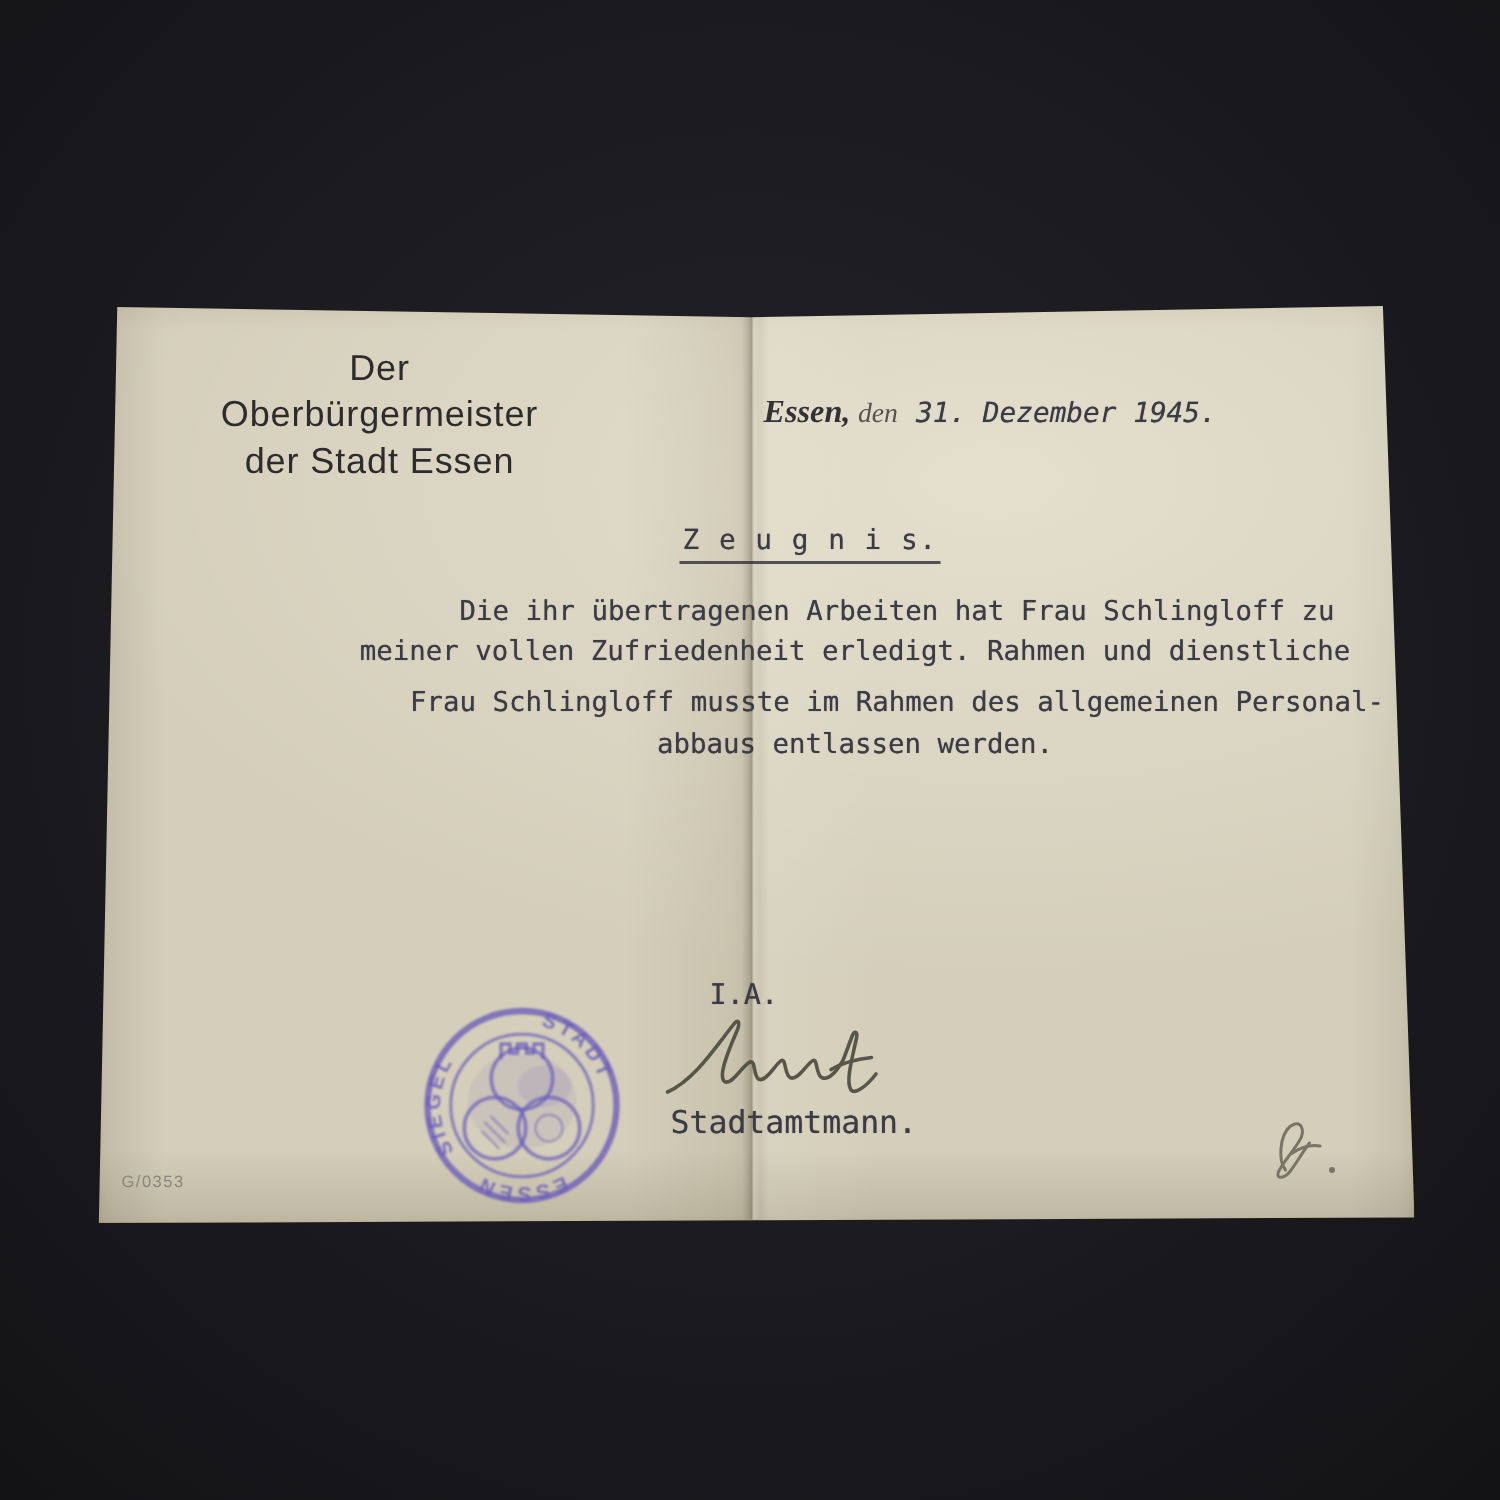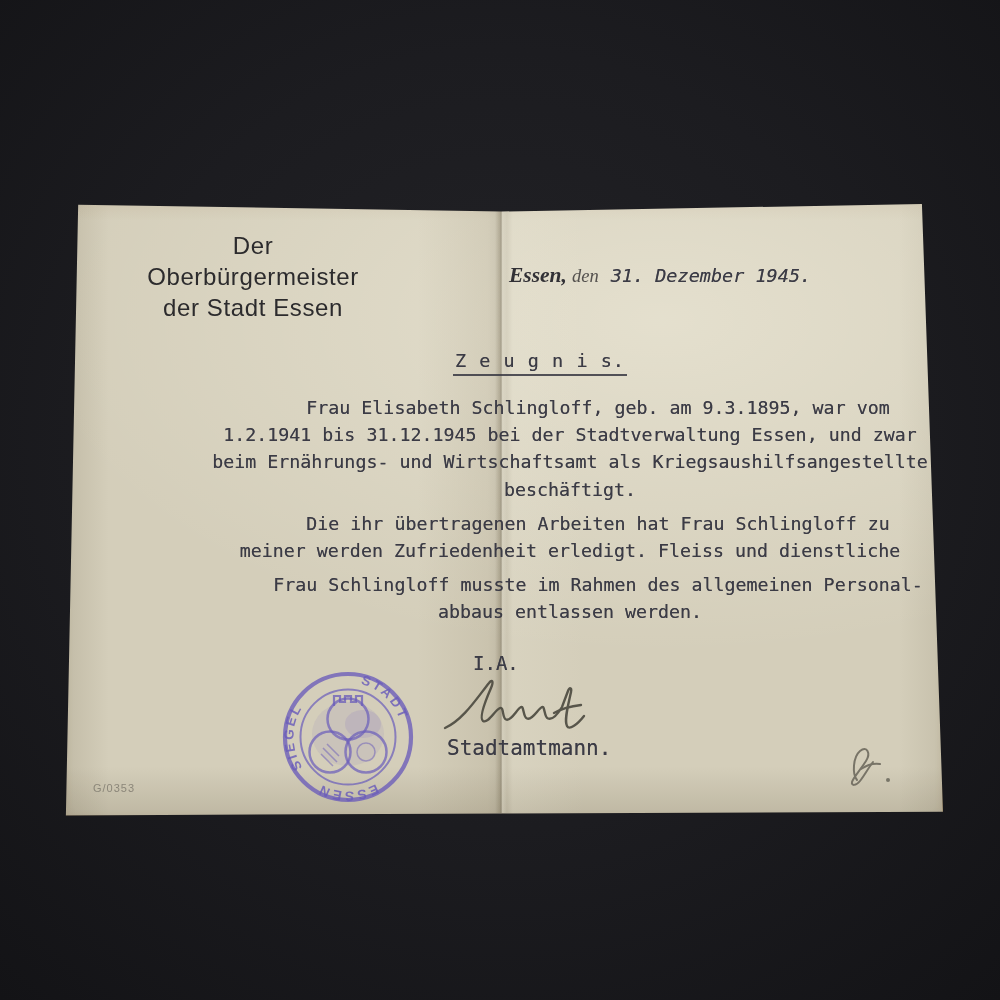--- a/index.html
+++ b/index.html
@@ -43,21 +43,21 @@
     border-bottom:2px solid rgba(55,55,66,0.85);padding:0 2px 3px 2px;margin-left:44px;
   }
   .docbody{position:absolute;left:140px;top:198px;width:730px;font-size:18.3px;line-height:27.2px;}
   .para{margin:0 0 7px 0;}
   .line{white-space:pre;}
   .indent{padding-left:56px;}
   .ia{position:absolute;left:408px;top:456px;font-size:19px;}
   .signature{position:absolute;left:372px;top:480px;}
   .role{position:absolute;left:382px;top:540px;font-size:21px;}
   .stamp{position:absolute;left:212px;top:470px;}
-  .form-number{position:absolute;left:28px;top:586px;font-size:11px;letter-spacing:1px;color:#8b8679;text-align:center;}
+  .form-number{position:absolute;left:16px;top:586px;font-size:11px;letter-spacing:1px;color:#8b8679;text-align:center;}
   .initial{position:absolute;left:778px;top:546px;}
 </style>
 </head>
 <body>
 
 <div class="photo">
   <div class="paper">
 
     <div class="fold-wide"></div>
     <div class="fold-line"></div>
@@ -70,28 +70,22 @@
     <div class="dateline">
       <span class="city">Essen,</span>
       <span class="den">den</span>
       <span class="date mono typew">31. Dezember 1945.</span>
     </div>
 
     <div class="doc-title mono typew">Z e u g n i s.</div>
 
     <div class="docbody mono typew">
       <div class="para">
-        <div class="line indent">Frau Elisabeth Schlingloff, geb. am 9.3.1895, war vom</div>
-        <div class="line">1.2.1941 bis 31.12.1945 bei der Stadtverwaltung Essen, und zwar</div>
-        <div class="line">beim Ernährungs- und Wirtschaftsamt als Kriegsaushilfsangestellte</div>
-        <div class="line">beschäftigt.</div>
-      </div>
-      <div class="para">
         <div class="line indent">Die ihr übertragenen Arbeiten hat Frau Schlingloff zu</div>
-        <div class="line">meiner werden Zufriedenheit erledigt. Fleiss und dienstliche</div>
+        <div class="line">meiner vollen Zufriedenheit erledigt. Rahmen und dienstliche</div>
       </div>
       <div class="para">
         <div class="line indent">Frau Schlingloff musste im Rahmen des allgemeinen Personal-</div>
         <div class="line">abbaus entlassen werden.</div>
       </div>
     </div>
 
     <div class="ia mono typew">I.A.</div>
 
     <svg class="signature" width="160" height="62" viewBox="0 0 160 62">

